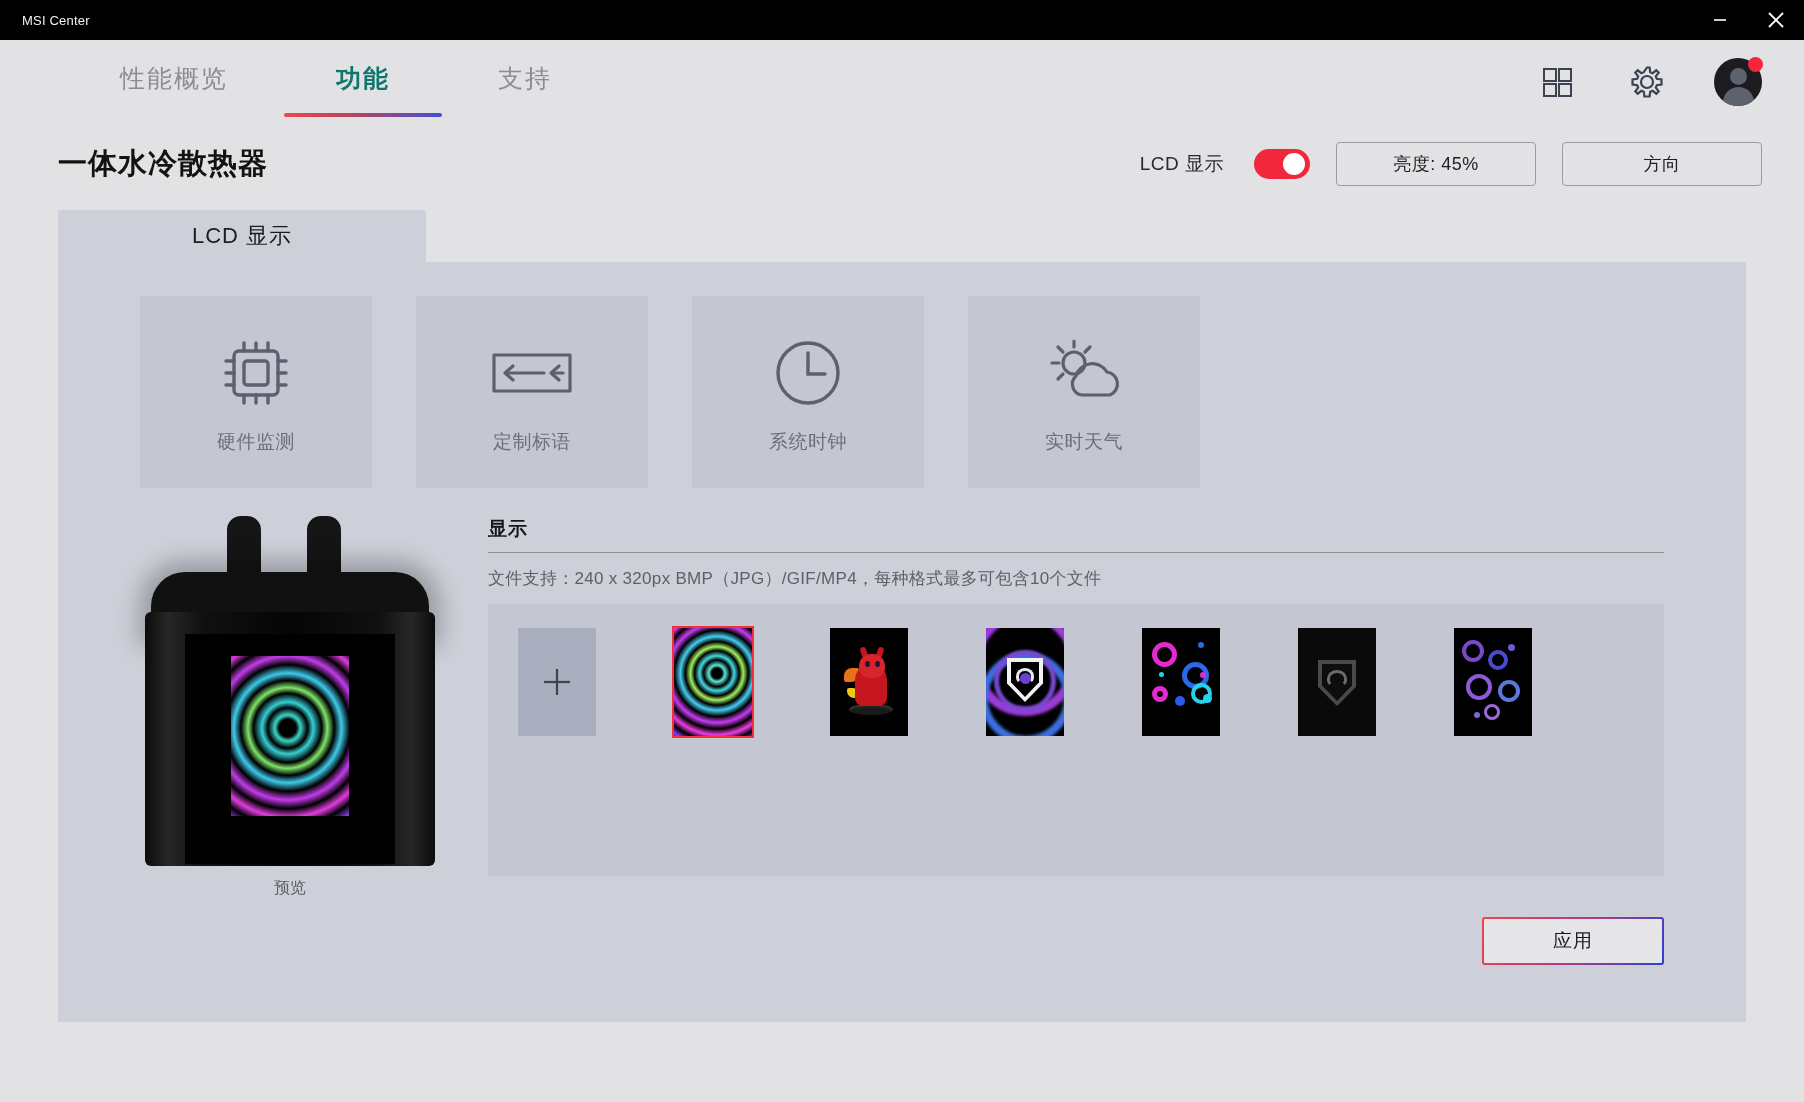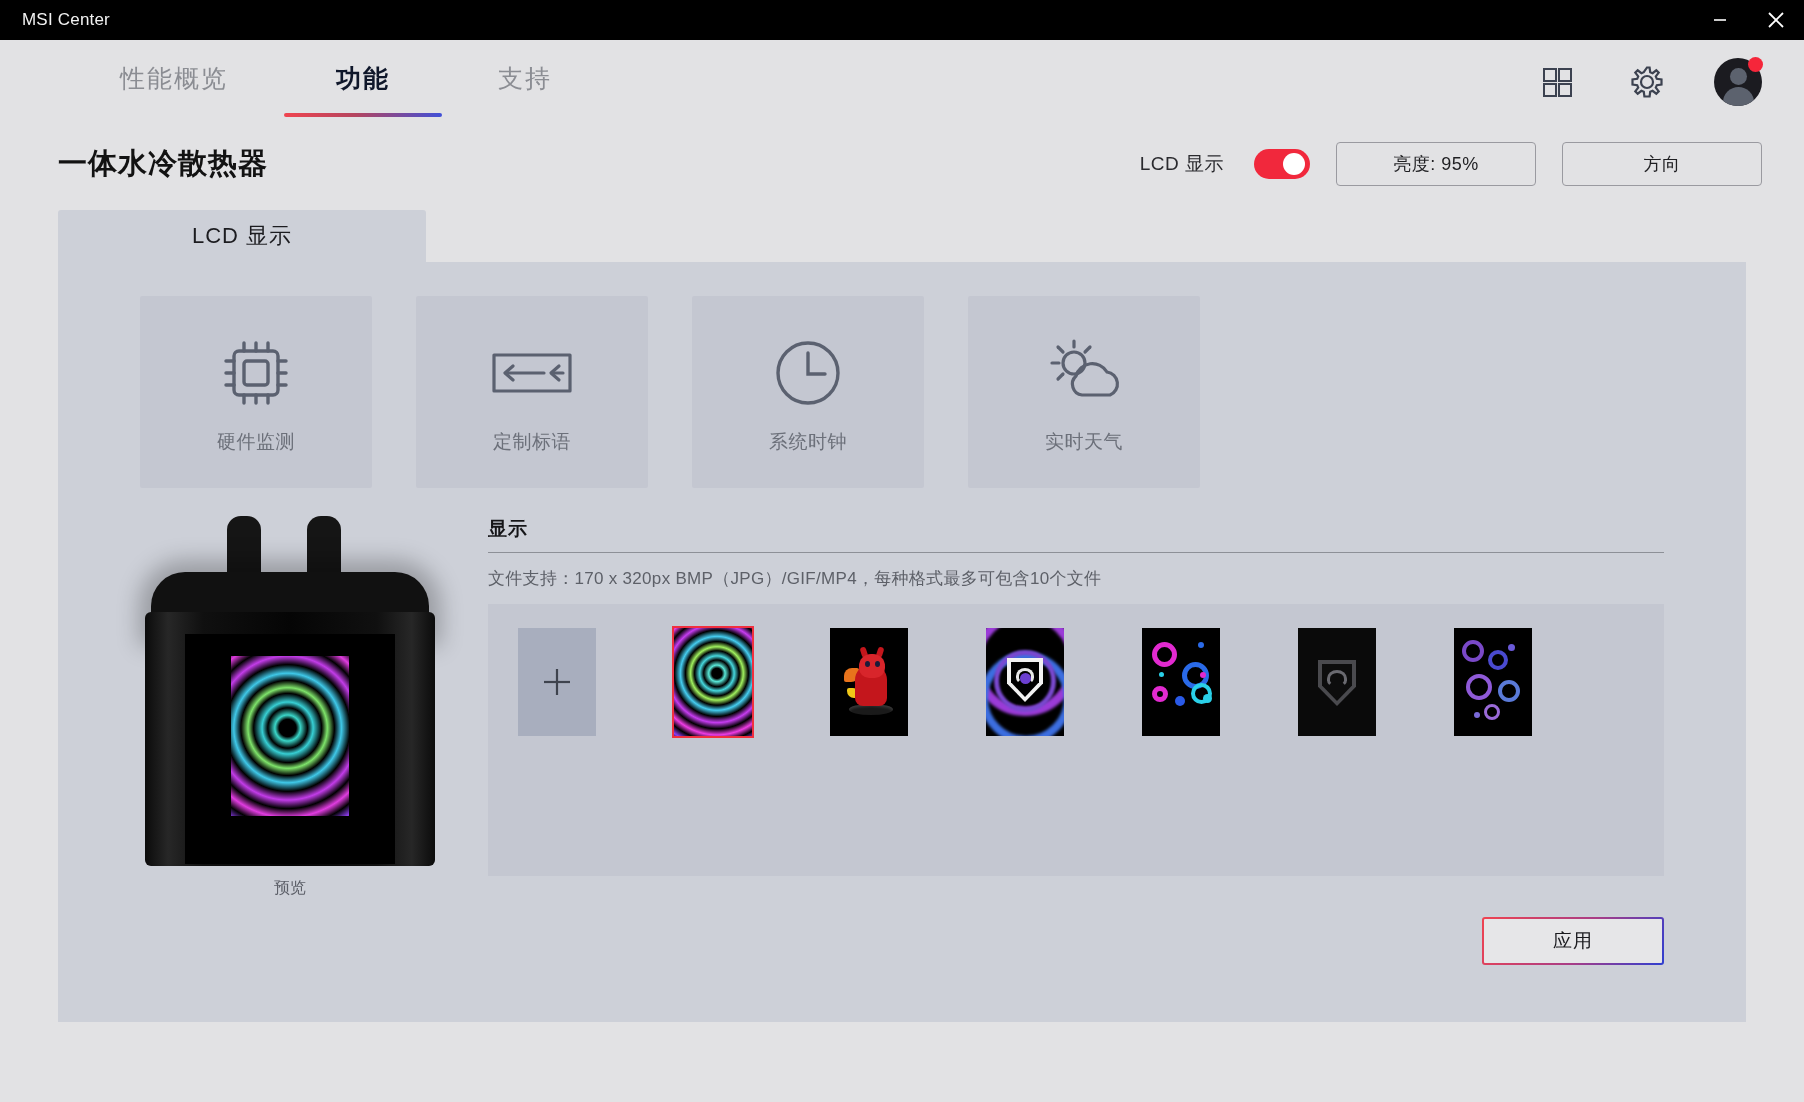--- a/index.html
+++ b/index.html
@@ -9,40 +9,40 @@
     font-family: "Liberation Sans", "DejaVu Sans", sans-serif;
     overflow: hidden;
   }
 
   
   .titlebar {
     height: 40px; background: #000; color: #fff;
     display: flex; align-items: center; position: relative;
   }
   .titlebar .app-title {
-    font-size: 17px; margin-left: 22px; letter-spacing: .2px; color: #f2f2f2;
+    font-size: 13px; margin-left: 22px; letter-spacing: .2px; color: #f2f2f2;
   }
   .win-controls { margin-left: auto; display: flex; height: 100%; }
   .win-btn {
     width: 56px; height: 40px; display: flex; align-items: center; justify-content: center;
     color: #fff;
   }
   .win-btn svg { display: block; }
 
   
   .navbar {
     height: 78px; background: #e2e2e4;
     display: flex; align-items: flex-start; position: relative;
   }
   .nav-tabs { display: flex; padding-left: 120px; }
   .nav-tab {
     position: relative; padding: 22px 0 0 0; margin-right: 108px;
     font-size: 25px; color: #8b8d93; letter-spacing: 2px; white-space: nowrap;
   }
-  .nav-tab.active { color: #0f172a; font-weight: bold; }
+  .nav-tab.active { color: #0f766e; font-weight: bold; }
   .nav-tab.active::after {
     content: ""; position: absolute; left: -52px; right: -52px; bottom: -22px;
     height: 4px; border-radius: 2px;
     background: linear-gradient(90deg, #f0444f 0%, #b5455f 45%, #4050d8 100%);
   }
   .nav-right {
     margin-left: auto; display: flex; align-items: center; gap: 44px;
     padding-right: 42px; padding-top: 18px;
   }
   .icon-btn { width: 46px; height: 46px; display: flex; align-items: center; justify-content: center; }
@@ -358,21 +358,21 @@
   </div>
 </div>
 
 <div class="page-head">
   <div class="page-title">一体水冷散热器</div>
   <div class="head-right">
     <span class="lcd-label">LCD 显示</span>
     <div class="toggle">
       <div class="knob"></div>
     </div>
-    <div class="hbtn wide">亮度: 95%</div>
+    <div class="hbtn wide">亮度: 45%</div>
     <div class="hbtn wide">方向</div>
   </div>
 </div>
 
 <div class="subtabs">
   <div class="subtab active">
     <span>LCD 显示</span>
   </div>
 </div>
 
@@ -461,21 +461,21 @@
         <div class="pump-body"></div>
         <div class="pump-screen-frame"></div>
         <div class="spiral"></div>
       </div>
       <div class="preview-caption">预览</div>
     </div>
 
     <div class="files-col">
       <div class="section-title">显示</div>
       <div class="section-rule"></div>
-      <div class="support-text">文件支持：170 x 320px BMP（JPG）/GIF/MP4，每种格式最多可包含10个文件</div>
+      <div class="support-text">文件支持：240 x 320px BMP（JPG）/GIF/MP4，每种格式最多可包含10个文件</div>
 
       <div class="thumbs-box">
 
         <div class="thumb-cell">
           <div class="thumb add">
             <svg width="40" height="40" viewBox="0 0 40 40">
               <line x1="20" y1="7" x2="20" y2="33" stroke="#3e434e" stroke-width="2.2"></line>
               <line x1="7" y1="20" x2="33" y2="20" stroke="#3e434e" stroke-width="2.2"></line>
             </svg>
           </div>

